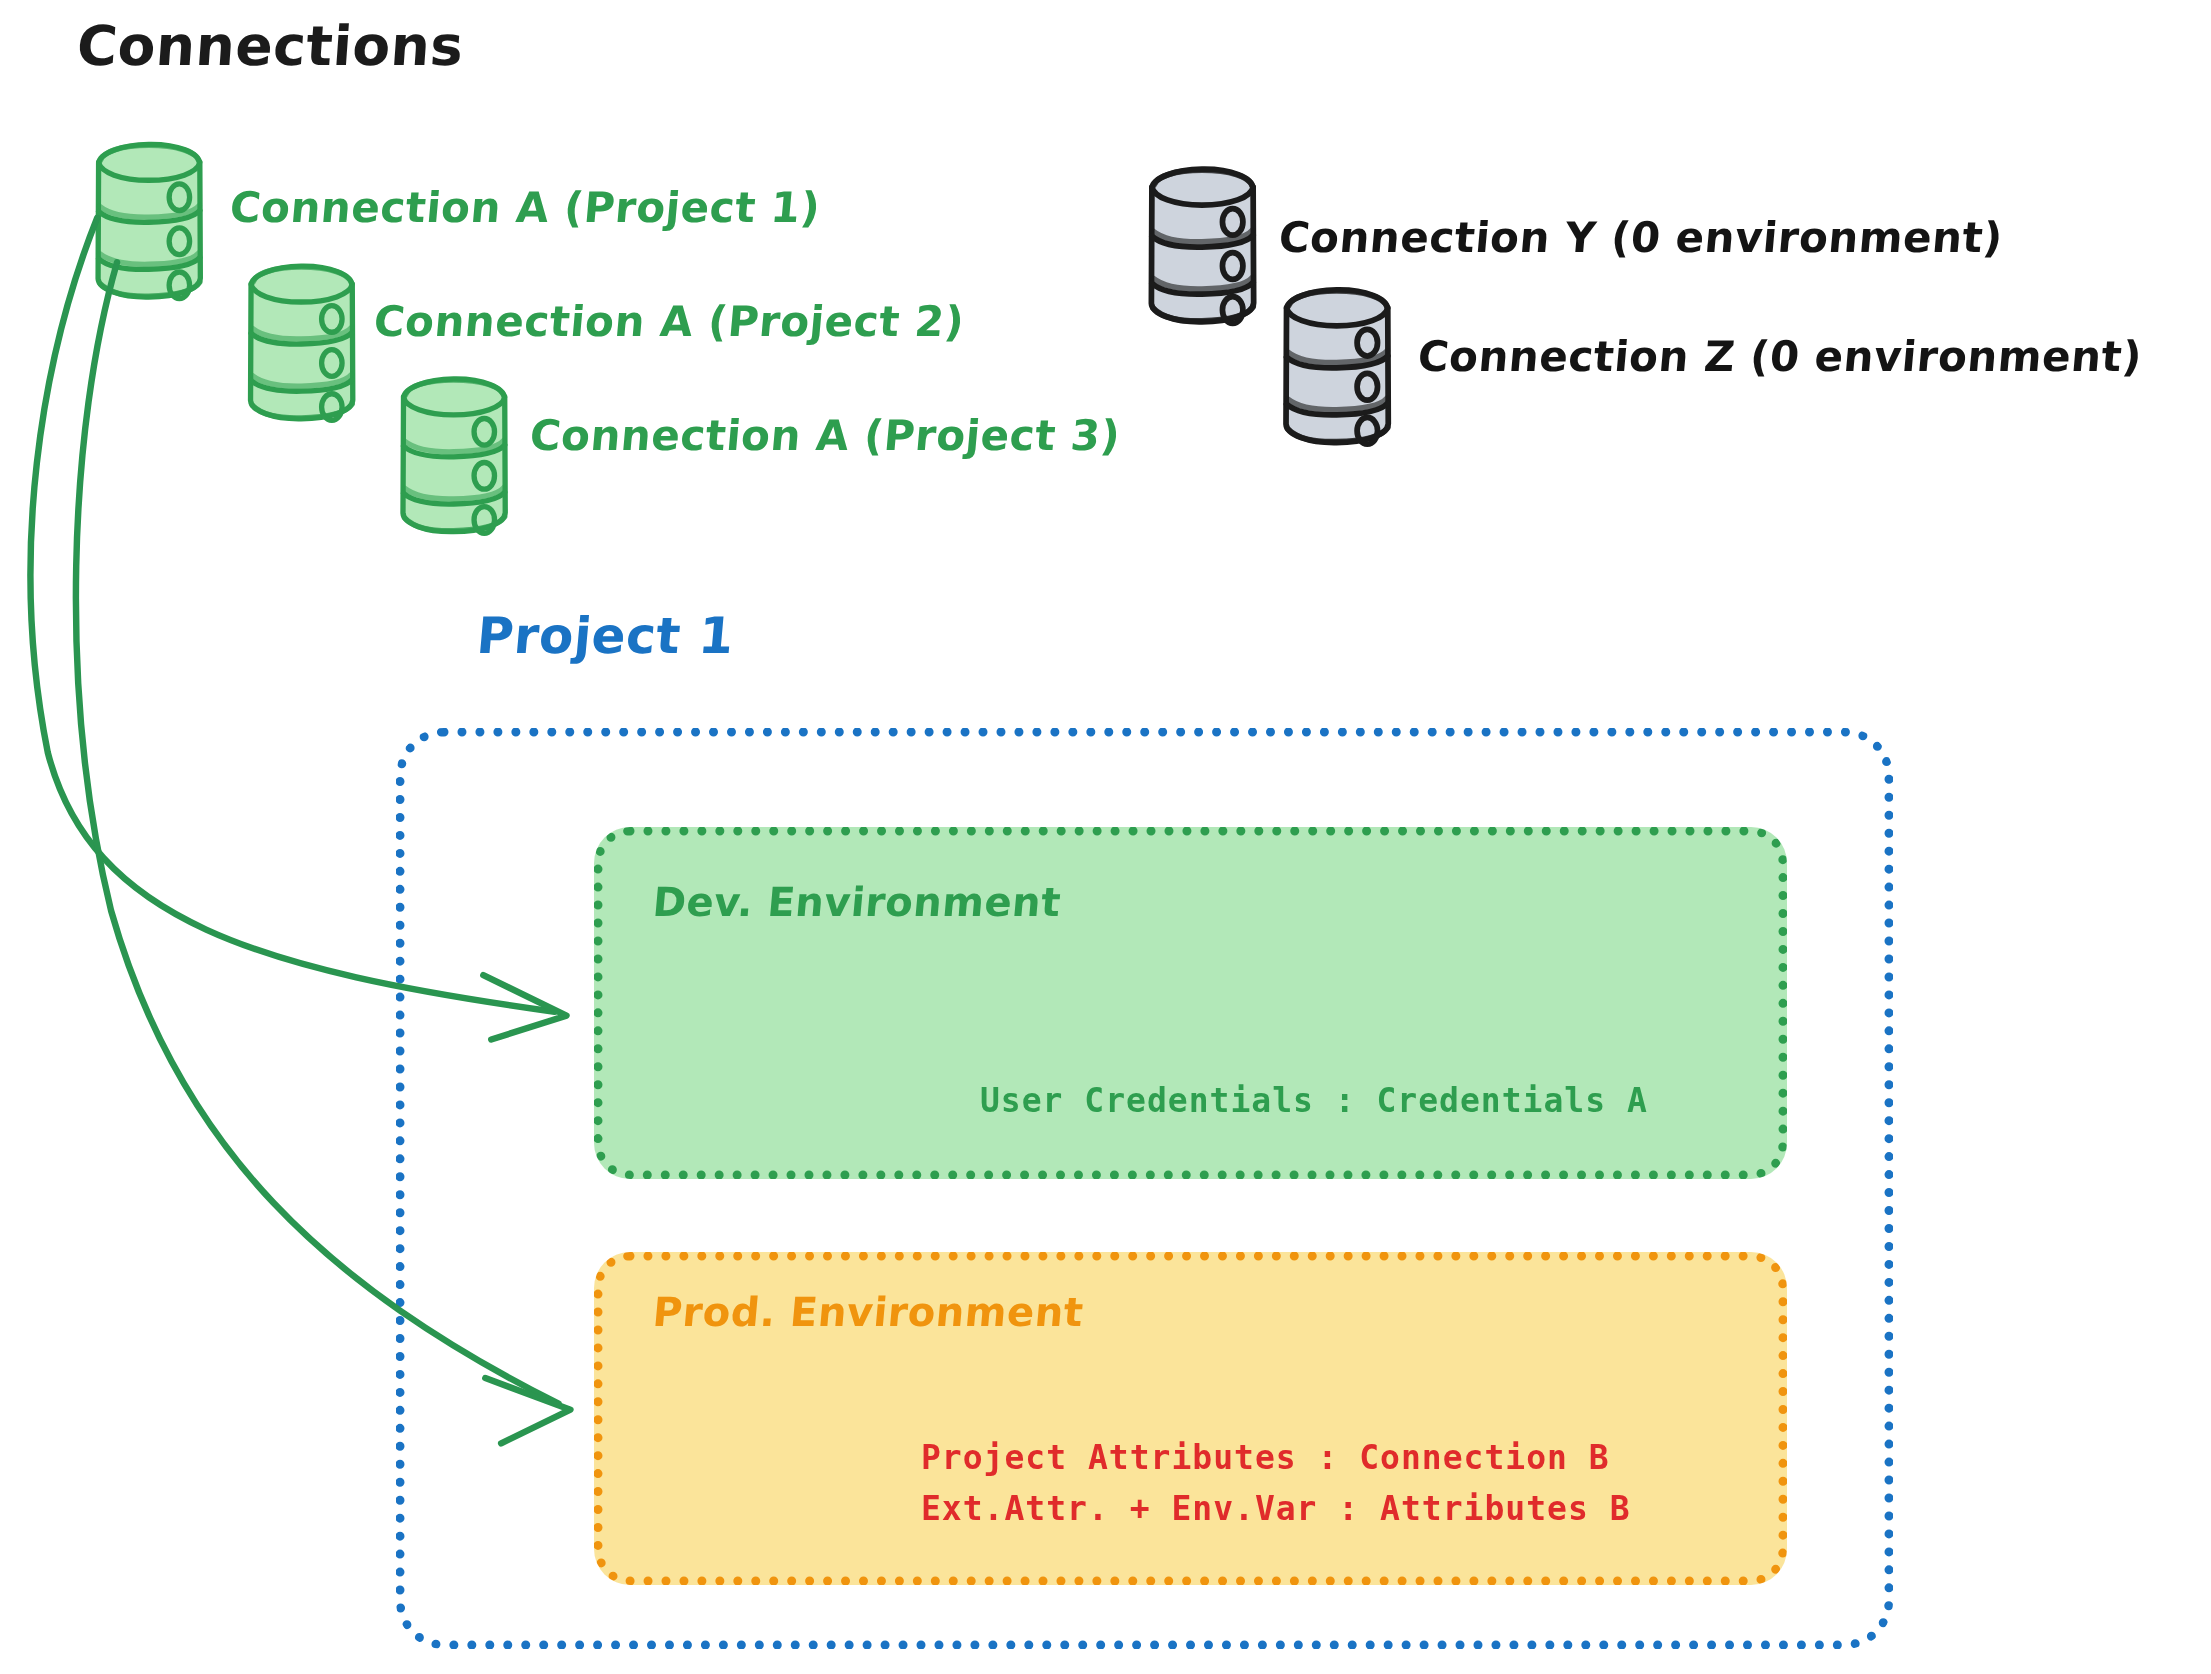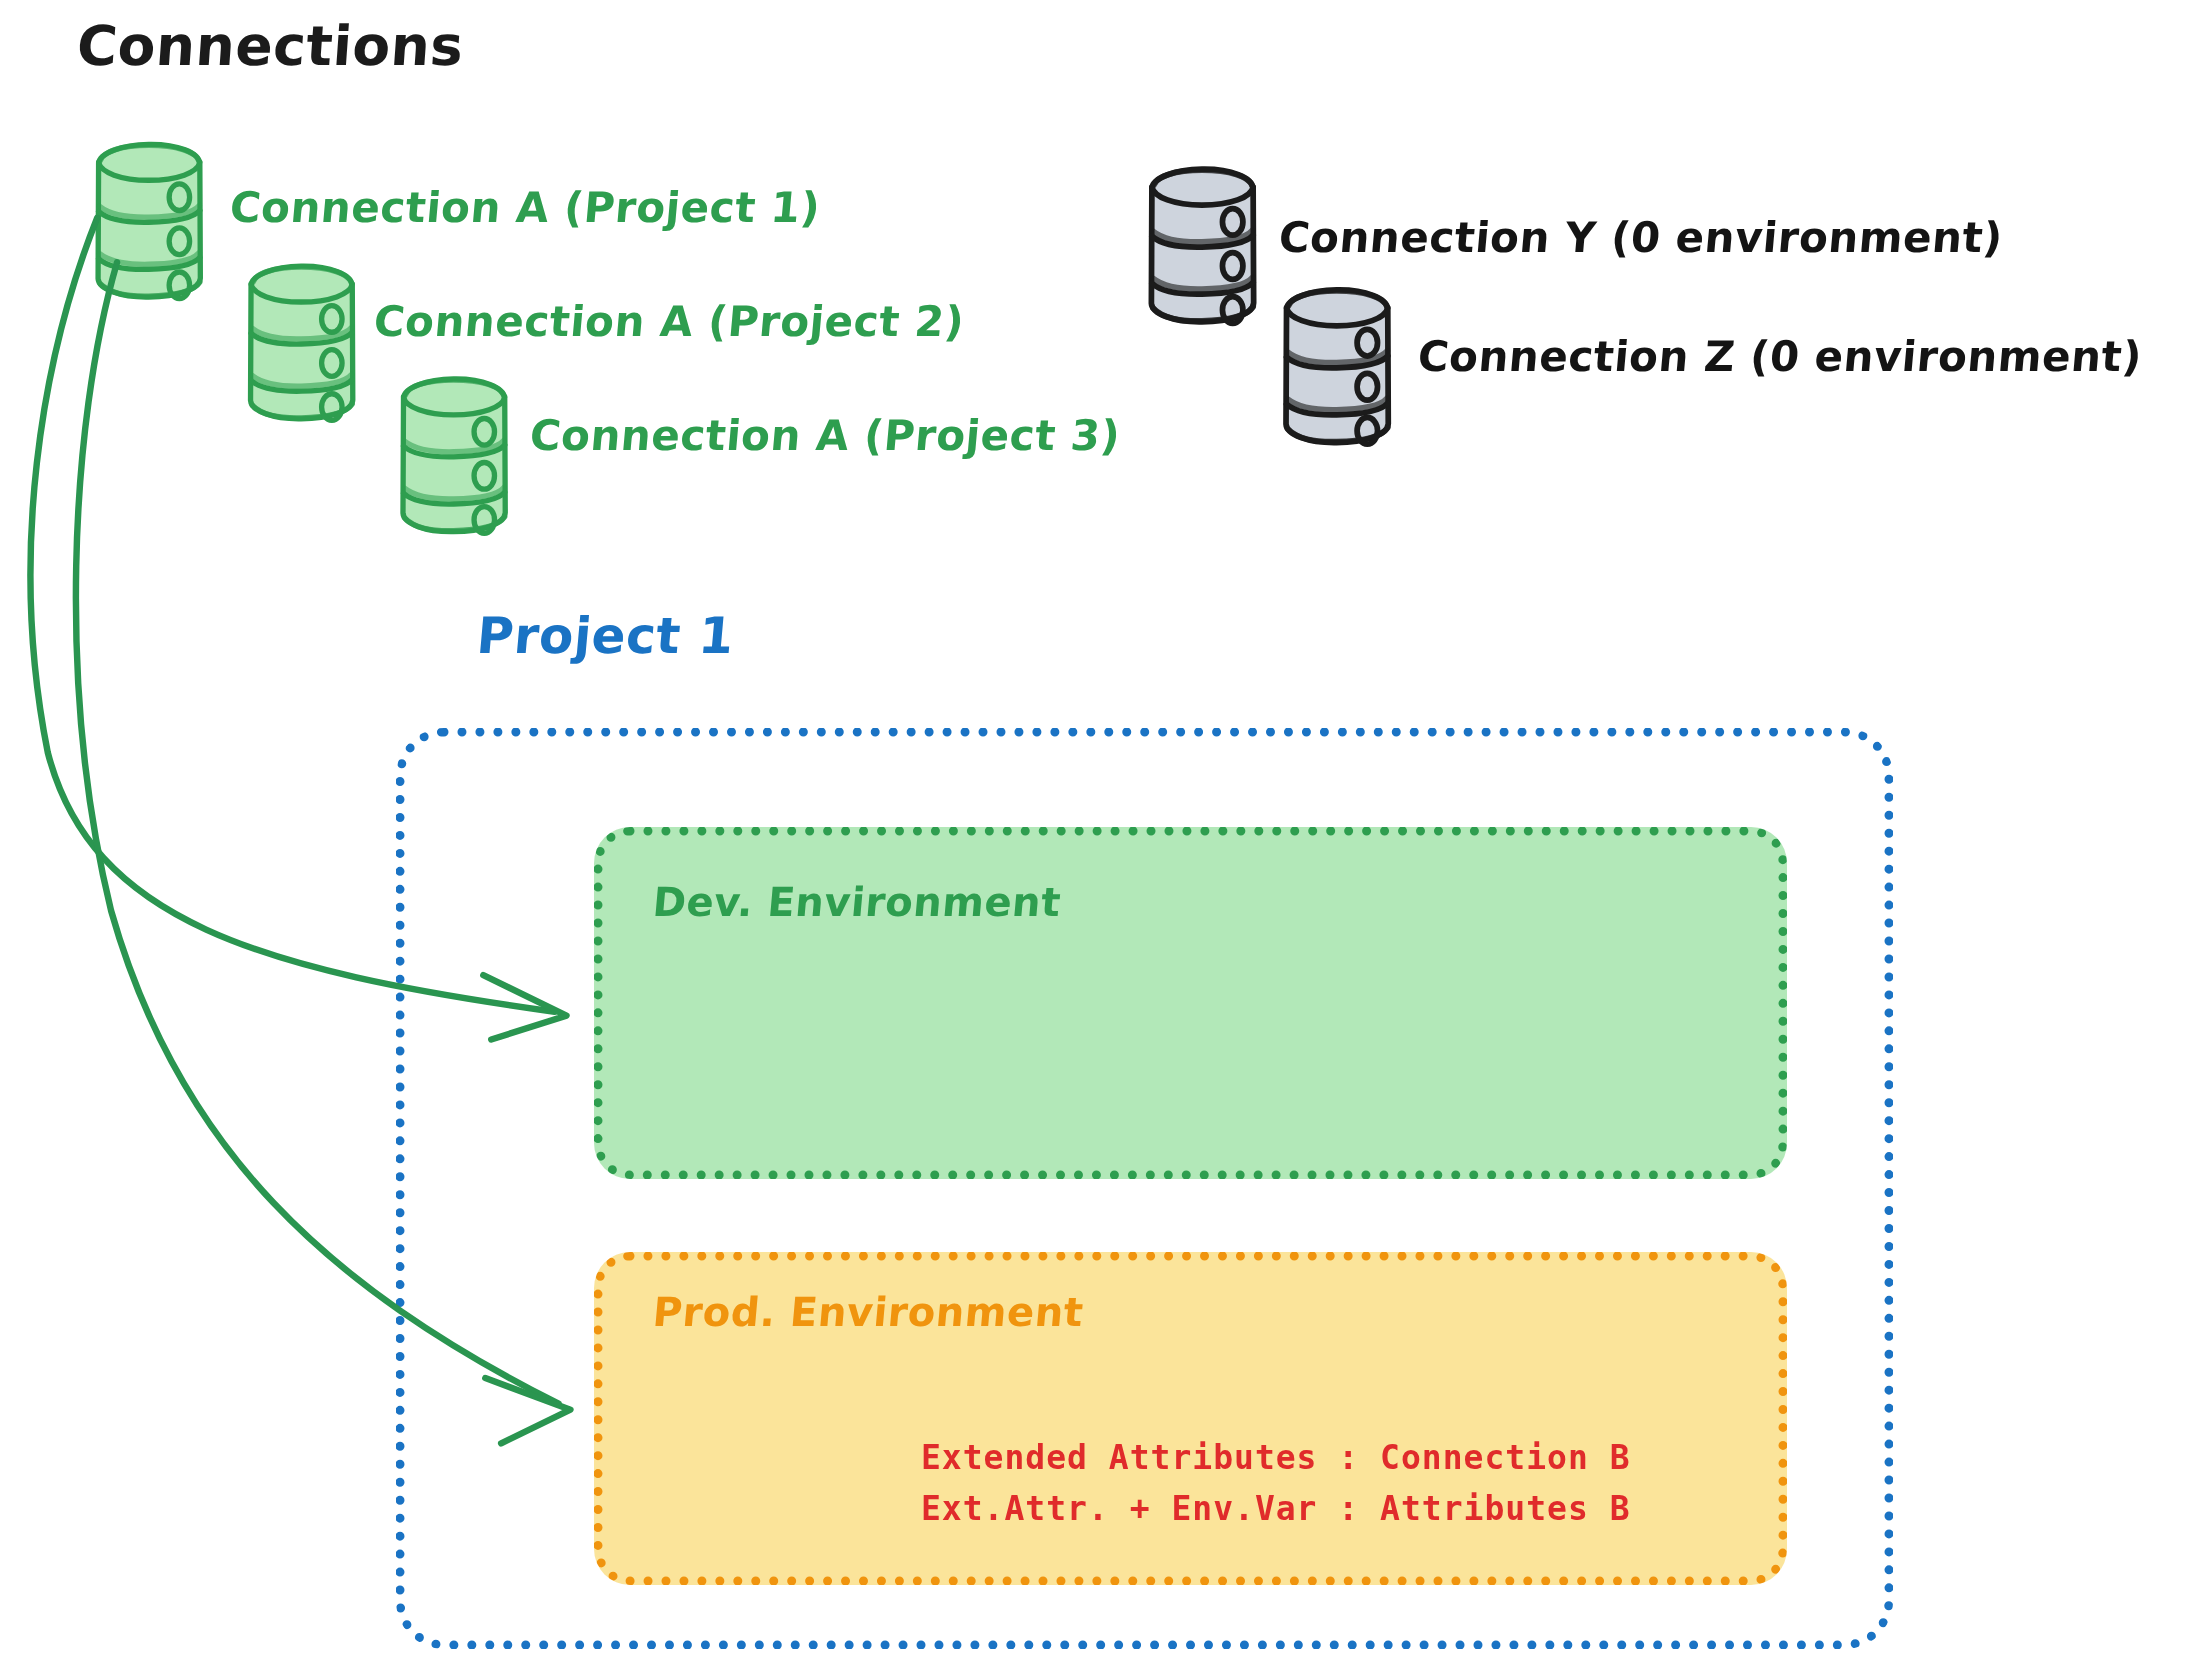--- a/index.html
+++ b/index.html
@@ -230,18 +230,19 @@
   <div class="hand conn-label-green" id="label-a3" data-name="connection-label-a-project-3">Connection A (Project 3)</div>
 
   <div class="hand conn-label-dark" id="label-y" data-name="connection-label-y">Connection Y (0 environment)</div>
   <div class="hand conn-label-dark" id="label-z" data-name="connection-label-z">Connection Z (0 environment)</div>
 
   <div class="hand" id="title-project1" data-name="project-title">Project 1</div>
 
   <div class="hand" id="title-dev" data-name="dev-environment-title">Dev. Environment</div>
   <div class="hand" id="title-prod" data-name="prod-environment-title">Prod. Environment</div>
 
-
-  <div class="mono prod-line" id="prod-l1" data-name="prod-entry-extended-attributes">Extended Attributes : Connection B</div>
+  <div class="mono dev-line" id="dev-cred" data-name="dev-entry-user-credentials">User Credentials : Credentials A</div>
+
+  <div class="mono prod-line" id="prod-l1" data-name="prod-entry-extended-attributes">Project Attributes : Connection B</div>
   <div class="mono prod-line" id="prod-l2" data-name="prod-entry-ext-attr-env-var">Ext.Attr. + Env.Var : Attributes B</div>
 
 </div>
 
 
 </body></html>

